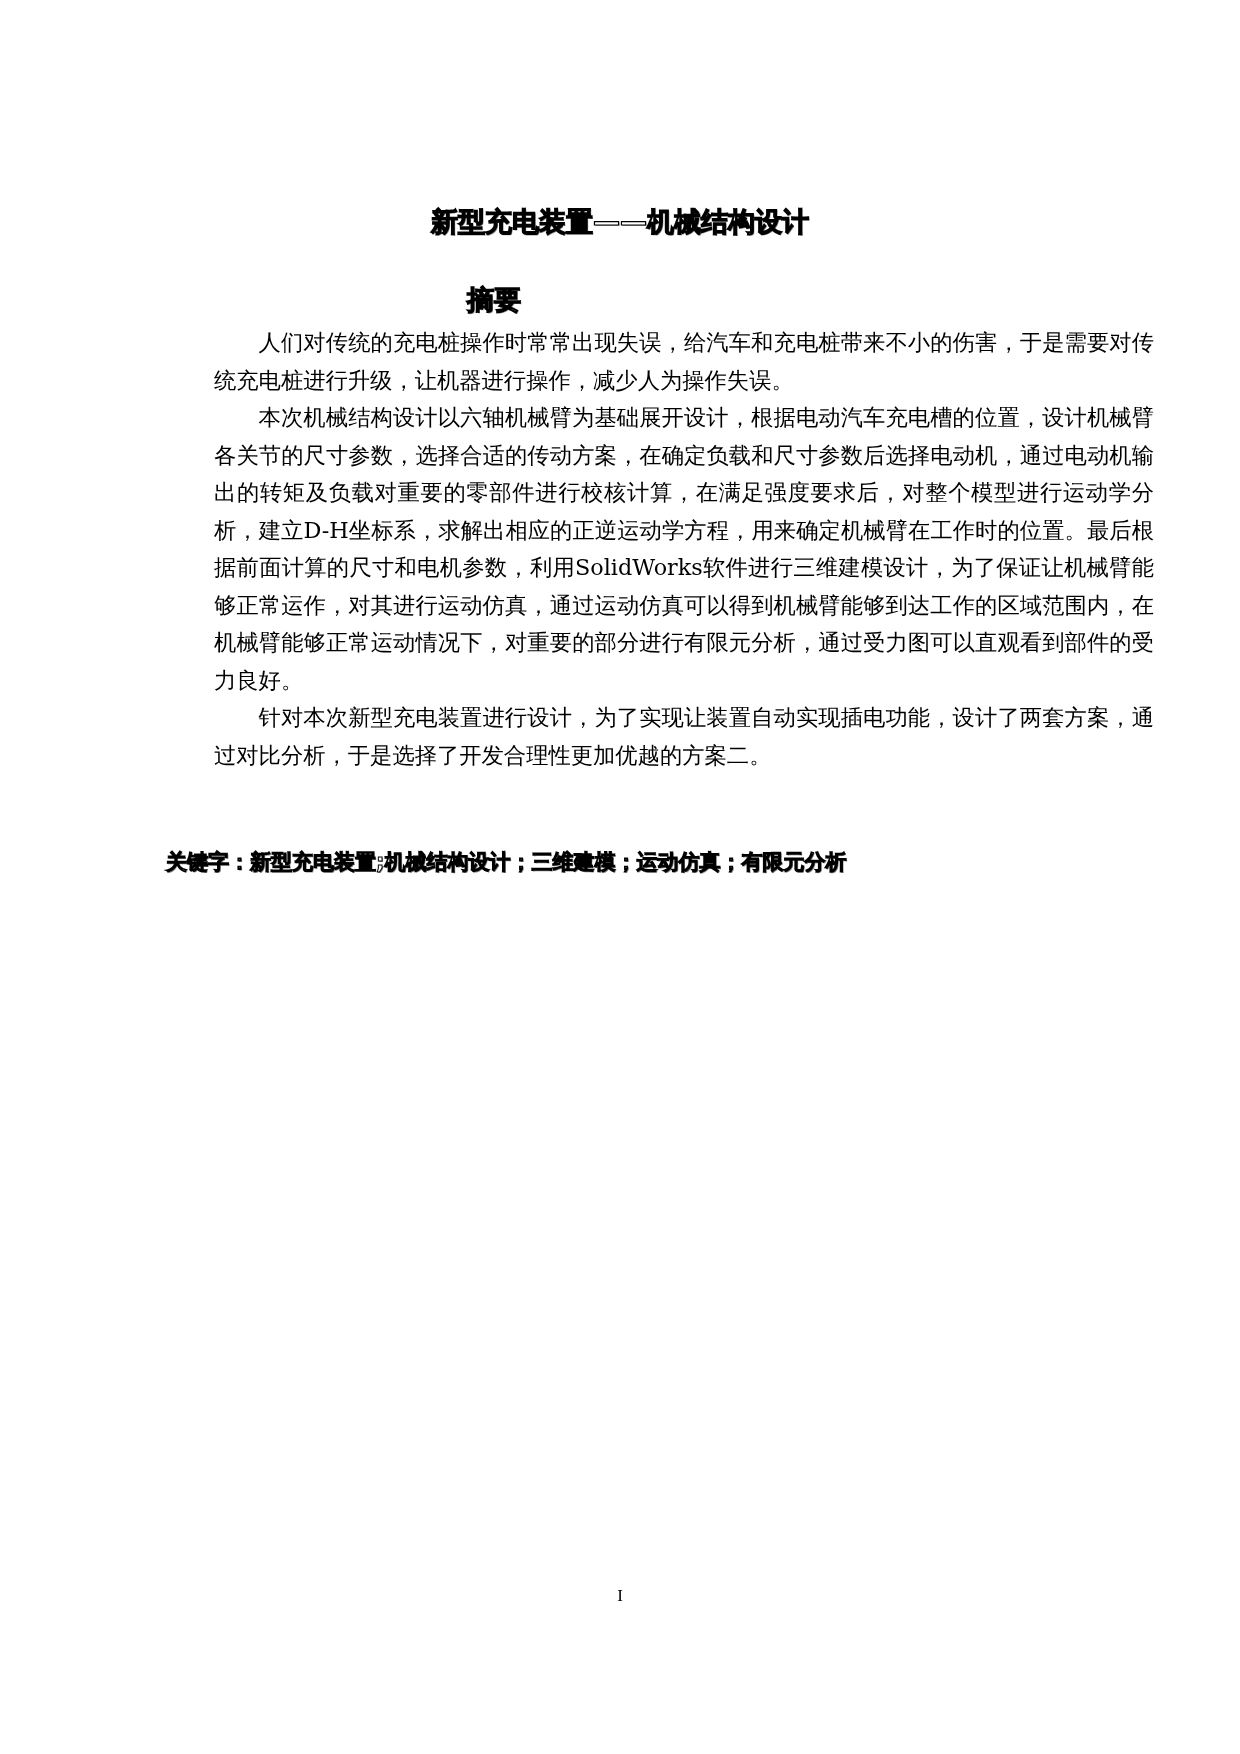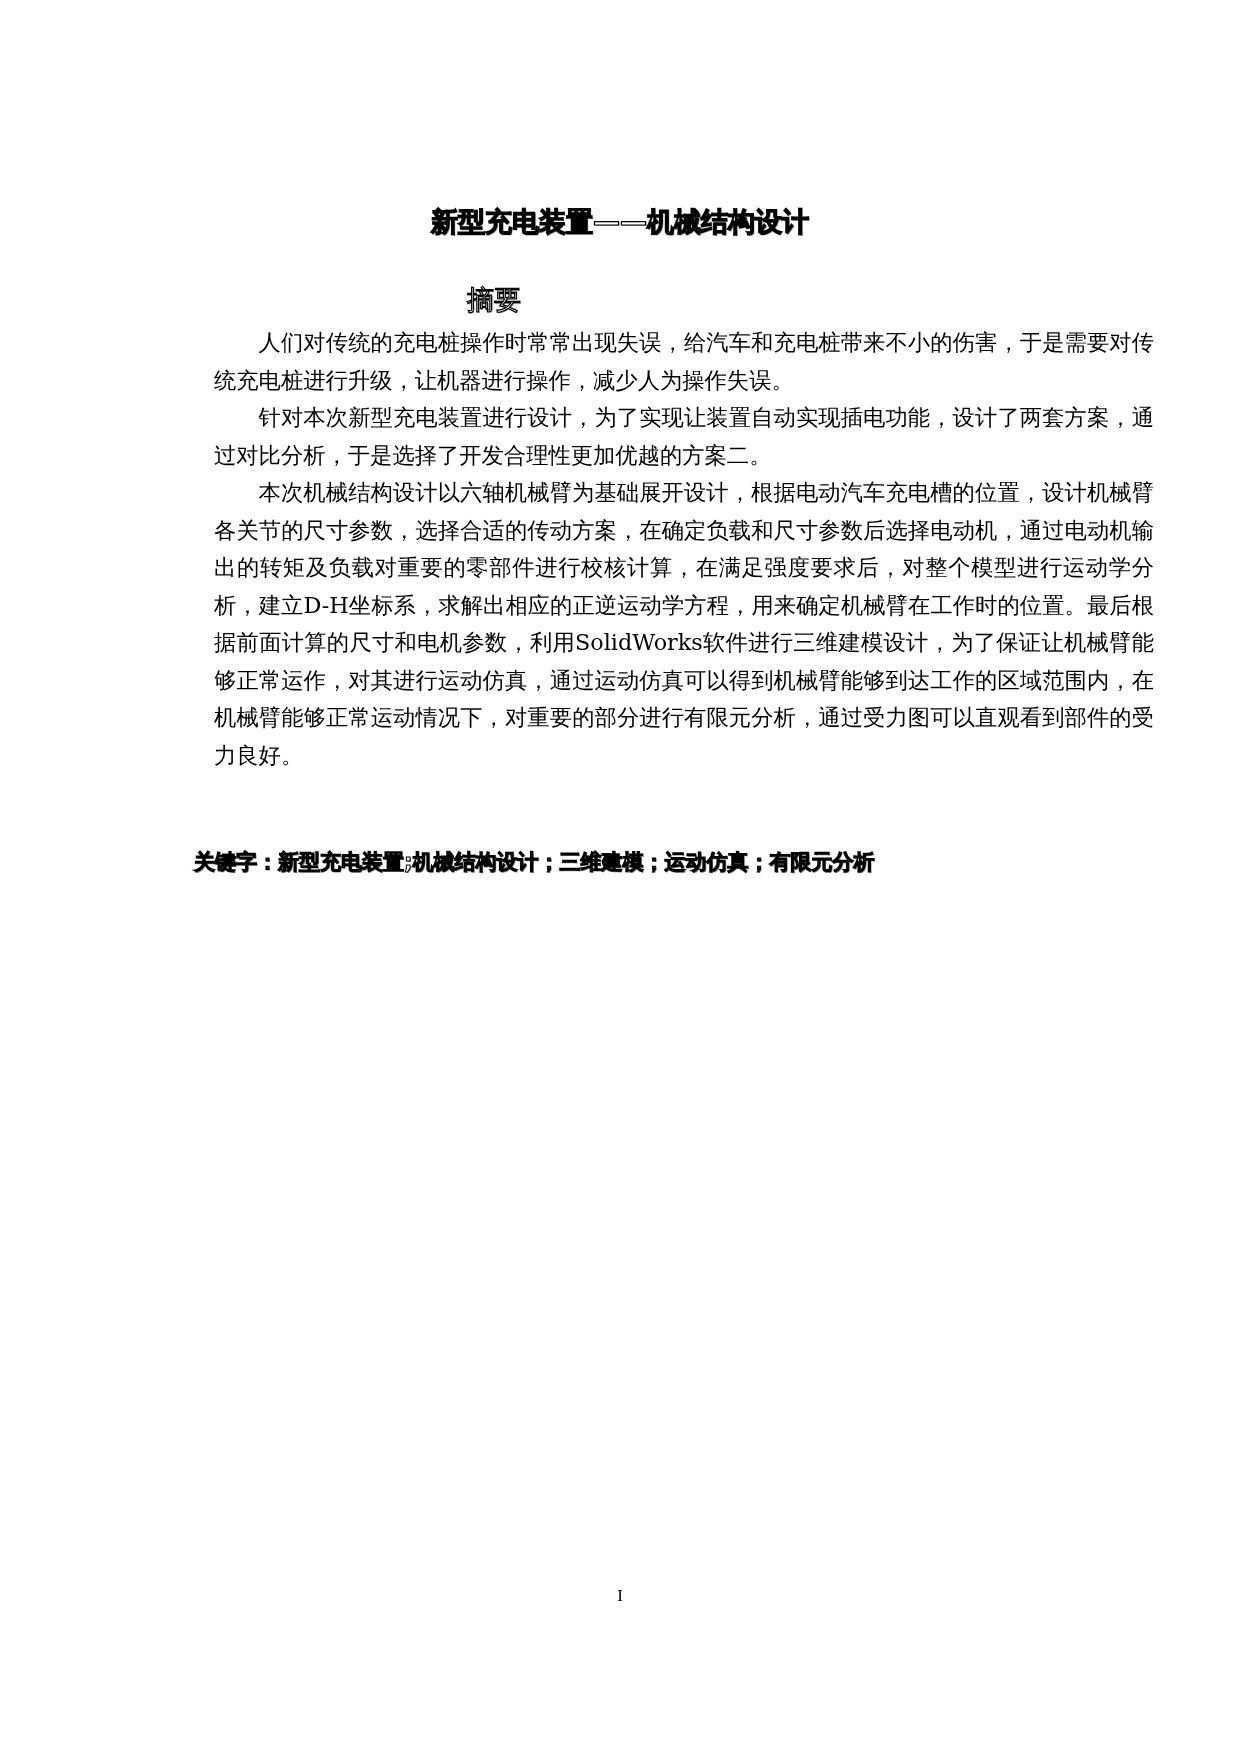--- a/index.html
+++ b/index.html
@@ -10,47 +10,47 @@
       position: absolute; top: 204px; left: 0; width: 1240px; text-align: center;
       font-family: "DejaVu Sans", "Liberation Sans", sans-serif;
       font-size: 27px; font-weight: bold; color: #ffffff;
       -webkit-text-stroke: 1.2px #000;
       text-shadow: 1px 1px 0 #999;
       letter-spacing: 0px;
     }
     .abstract-heading {
       position: absolute; top: 282px; left: 0; width: 988px; text-align: center;
       font-family: "DejaVu Sans", "Liberation Sans", sans-serif;
-      font-size: 27px; font-weight: normal; color: #ffffff;
+      font-size: 27px; font-weight: bold; color: #ffffff;
       -webkit-text-stroke: 1.2px #000;
       text-shadow: 1px 1px 0 #999;
     }
     .body {
       position: absolute; top: 324px; left: 178px; width: 940px;
       font-size: 22.3px; line-height: 37.5px; text-align: justify; margin-left: 36px;
     }
     .body p { margin: 0; text-indent: 2em; }
     .keywords {
-      position: absolute; top: 848px; left: 194px; width: 940px;
+      position: absolute; top: 848px; left: 166px; width: 940px;
       font-family: "DejaVu Sans", "Liberation Sans", sans-serif;
       font-size: 21px; font-weight: bold; color: #ffffff;
       -webkit-text-stroke: 1px #000;
       text-shadow: 1px 1px 0 #888;
     }
     .page-number {
       position: absolute; top: 1586px; left: 0; width: 1240px; text-align: center;
       font-family: "Liberation Serif", serif; font-size: 17px;
     }
   </style>
 </head>
 <body>
 
 <div class="page">
   <div class="title">新型充电装置——机械结构设计</div>
   <div class="abstract-heading">摘要</div>
   <div class="body">
     <p>人们对传统的充电桩操作时常常出现失误，给汽车和充电桩带来不小的伤害，于是需要对传统充电桩进行升级，让机器进行操作，减少人为操作失误。</p>
+    <p>本次机械结构设计以六轴机械臂为基础展开设计，根据电动汽车充电槽的位置，设计机械臂各关节的尺寸参数，选择合适的传动方案，在确定负载和尺寸参数后选择电动机，通过电动机输出的转矩及负载对重要的零部件进行校核计算，在满足强度要求后，对整个模型进行运动学分析，建立D-H坐标系，求解出相应的正逆运动学方程，用来确定机械臂在工作时的位置。最后根据前面计算的尺寸和电机参数，利用SolidWorks软件进行三维建模设计，为了保证让机械臂能够正常运作，对其进行运动仿真，通过运动仿真可以得到机械臂能够到达工作的区域范围内，在机械臂能够正常运动情况下，对重要的部分进行有限元分析，通过受力图可以直观看到部件的受力良好。</p>
     <p>针对本次新型充电装置进行设计，为了实现让装置自动实现插电功能，设计了两套方案，通过对比分析，于是选择了开发合理性更加优越的方案二。</p>
-    <p>本次机械结构设计以六轴机械臂为基础展开设计，根据电动汽车充电槽的位置，设计机械臂各关节的尺寸参数，选择合适的传动方案，在确定负载和尺寸参数后选择电动机，通过电动机输出的转矩及负载对重要的零部件进行校核计算，在满足强度要求后，对整个模型进行运动学分析，建立D-H坐标系，求解出相应的正逆运动学方程，用来确定机械臂在工作时的位置。最后根据前面计算的尺寸和电机参数，利用SolidWorks软件进行三维建模设计，为了保证让机械臂能够正常运作，对其进行运动仿真，通过运动仿真可以得到机械臂能够到达工作的区域范围内，在机械臂能够正常运动情况下，对重要的部分进行有限元分析，通过受力图可以直观看到部件的受力良好。</p>
   </div>
   <div class="keywords">关键字：新型充电装置;机械结构设计；三维建模；运动仿真；有限元分析</div>
   <div class="page-number">I</div>
 </div>
 
 </body></html>

